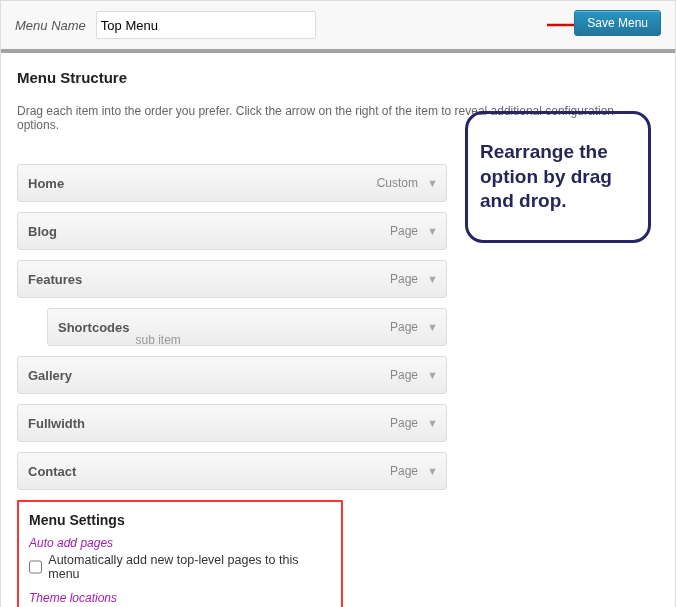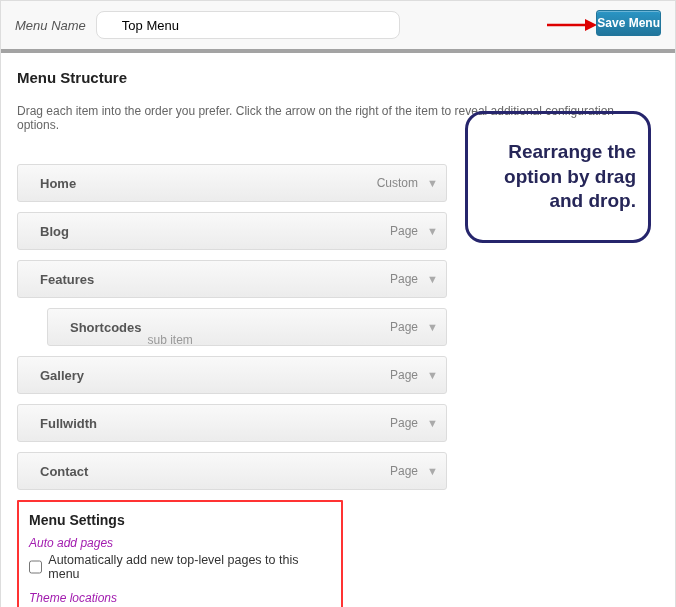--- a/index.html
+++ b/index.html
@@ -1,36 +1,36 @@
 <!DOCTYPE html>
 <html><head>
 <meta charset="utf-8">
 <style>
   * { box-sizing: border-box; margin: 0; padding: 0; }
   body { font-family: Arial, Helvetica, sans-serif; font-size: 13px; color: #333; background: #fff; }
   .page { width: 676px; border: 1px solid #ddd; }
   .top-row { background: #f8f8f8; border-bottom: 4px solid #a3a3a3; padding: 10px 14px; display: flex; align-items: center; position: relative; }
   .menu-name-label { font-style: italic; color: #555; margin-right: 10px; }
-  .menu-name-input { border: 1px solid #ddd; background: #fff; height: 28px; width: 304px; padding: 0 25px; font-size: 13px; border-radius: 8px; }
-  .btn-blue { background: linear-gradient(to bottom,#2a95c5,#21759b); border: 1px solid #21759b; color: #fff; font-size: 12px; font-weight: bold; padding: 5px 0; border-radius: 3px; cursor: pointer; box-shadow: inset 0 1px 0 rgba(255,255,255,.3); }
+  .menu-name-input { border: 1px solid #ddd; background: #fff; height: 28px; width: 220px; padding: 0 4px; font-size: 13px; border-radius: 2px; }
+  .btn-blue { background: linear-gradient(to bottom,#2a95c5,#21759b); border: 1px solid #21759b; color: #fff; font-size: 12px; font-weight: normal; padding: 5px 12px; border-radius: 3px; cursor: pointer; box-shadow: inset 0 1px 0 rgba(255,255,255,.3); }
   .top-row .btn-blue { position: absolute; right: 14px; top: 9px; }
   .arrow { position: absolute; right: 78px; top: 15px; }
   .arrow-line { stroke: #d00; stroke-width: 2.5; fill: none; }
   .arrow-head { fill: #d00; }
   .content { padding: 16px; position: relative; }
   .section-title { font-weight: bold; font-size: 15px; color: #222; margin-bottom: 18px; }
   .hint { color: #666; font-size: 12px; margin-bottom: 32px; }
   .items-wrap { width: 430px; }
-  .menu-item { background: linear-gradient(to bottom,#f9f9f9,#ececec); border: 1px solid #dcdcdc; border-radius: 3px; height: 38px; display: flex; align-items: center; padding: 0 22px; margin-bottom: 10px; cursor: move; position: relative; }
+  .menu-item { background: linear-gradient(to bottom,#f9f9f9,#ececec); border: 1px solid #dcdcdc; border-radius: 3px; height: 38px; display: flex; align-items: center; padding: 0 10px; margin-bottom: 10px; cursor: move; position: relative; }
   .menu-item.sub { margin-left: 30px; width: calc(100% - 30px); }
   .item-title { font-weight: bold; color: #555; font-size: 13px; }
   .item-subnote { color: #999; font-size: 12px; margin-left: 6px; font-weight: normal; margin-top: 25px; }
   .item-type { position: absolute; right: 28px; color: #888; font-size: 12px; }
   .chevron { position: absolute; right: 8px; color: #aaa; font-size: 11px; cursor: pointer; }
-  .callout { position: absolute; right: 24px; top: 58px; width: 186px; height: 132px; border: 3px solid #26256c; border-radius: 18px; display: flex; align-items: center; justify-content: center; text-align: right; padding: 8px 12px; }
+  .callout { position: absolute; right: 24px; top: 58px; width: 186px; height: 132px; border: 3px solid #26256c; border-radius: 18px; display: flex; align-items: center; justify-content: center; text-align: left; padding: 8px 12px; }
   .callout-text { font-size: 19px; font-weight: bold; color: #262658; line-height: 1.3; font-family: "Segoe UI", Arial, sans-serif; }
   .settings-box { border: 2px solid #f33; border-radius: 1px; padding: 10px 22px 12px 10px; margin-top: 6px; width: 326px; }
   .settings-title { font-weight: bold; font-size: 14px; margin-bottom: 8px; color: #222; }
   .setting-label { font-style: italic; color: #a21caf; font-size: 12px; display: block; margin-bottom: 3px; }
   .check-row { display: flex; align-items: center; margin-bottom: 10px; }
   .check-row input { margin-right: 6px; width: 14px; height: 14px; }
   .check-row span { font-size: 12.5px; color: #333; }
 </style>
 </head>
 <body>

